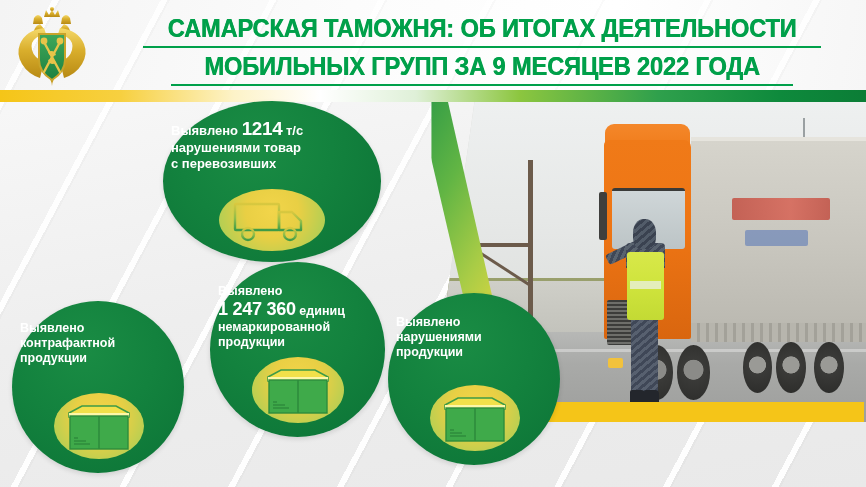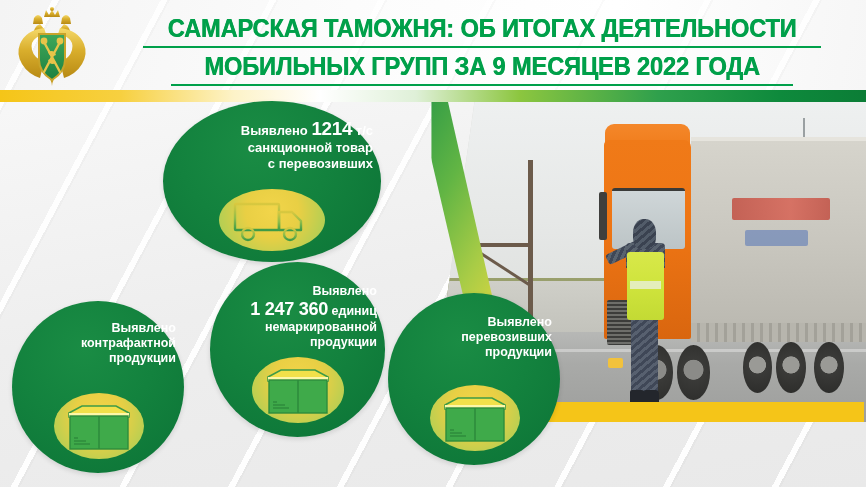--- a/index.html
+++ b/index.html
@@ -335,21 +335,21 @@
     width: 130px; height: 320px;
   }
 
   
   .bubble {
     position: absolute;
     border-radius: 50%;
     background: radial-gradient(circle at 42% 28%, #1a8c44 0%, #13823e 45%, #0c7336 100%);
     box-shadow: 0 2px 5px rgba(0,0,0,.12);
     color: #ffffff;
-    text-align: right;
+    text-align: left;
   }
   .bubble-text {
     position: absolute;
     left: 0;
     width: 100%;
     padding: 0 8px;
     box-sizing: border-box;
     font-weight: bold;
     line-height: 1.18;
   }
@@ -525,21 +525,21 @@
 
   <div class="divider"></div>
 
   <div class="bubble" id="bubble-trucks">
     <div class="bubble-text">
       <div class="nowrap">
         <span>Выявлено</span>
         <span class="big">1214</span>
         <span>т/с</span>
       </div>
-      <div>санкционной товар</div>
+      <div>нарушениями товар</div>
       <div>с перевозивших</div>
     </div>
     <div class="bubble-icon">
       <svg width="80" height="46" viewBox="0 0 80 46">
         <defs>
           <linearGradient id="trk" x1="0" y1="0" x2="0" y2="1">
             <stop offset="0%" stop-color="#d9c83f"></stop>
             <stop offset="55%" stop-color="#8fbd4a"></stop>
             <stop offset="100%" stop-color="#3e9b47"></stop>
           </linearGradient>
@@ -602,21 +602,21 @@
           <rect x="8" y="39" width="12" height="2"></rect>
           <rect x="8" y="42" width="16" height="2"></rect>
         </g>
       </svg>
     </div>
   </div>
 
   <div class="bubble" id="bubble-sanctioned">
     <div class="bubble-text">
       <div>Выявлено</div>
-      <div>перевозивших</div>
+      <div>нарушениями</div>
       <div>продукции</div>
     </div>
     <div class="bubble-icon">
       <svg width="66" height="50" viewBox="0 0 66 50">
         <polygon points="3,12 16,5 50,5 63,12 63,16 3,16" fill="#f2e04a" stroke="#3e9b47" stroke-width="1.6"></polygon>
         <polygon points="3,12 33,12 33,16 3,16" fill="#fdf7a8"></polygon>
         <polygon points="33,12 63,12 63,16 33,16" fill="#fdf7a8"></polygon>
         <rect x="4" y="15" width="58" height="33" fill="#3faa4a" stroke="#2e8c3c" stroke-width="1.4"></rect>
         <line x1="33" y1="15" x2="33" y2="48" stroke="#2e8c3c" stroke-width="1.6"></line>
         <g fill="#2e8c3c" opacity=".75">

